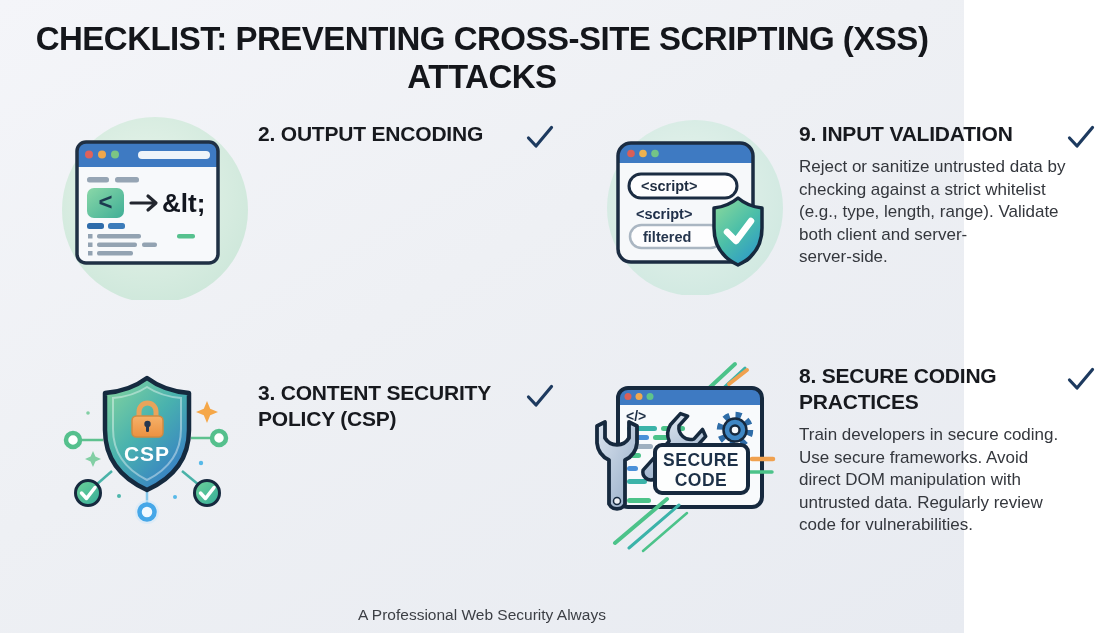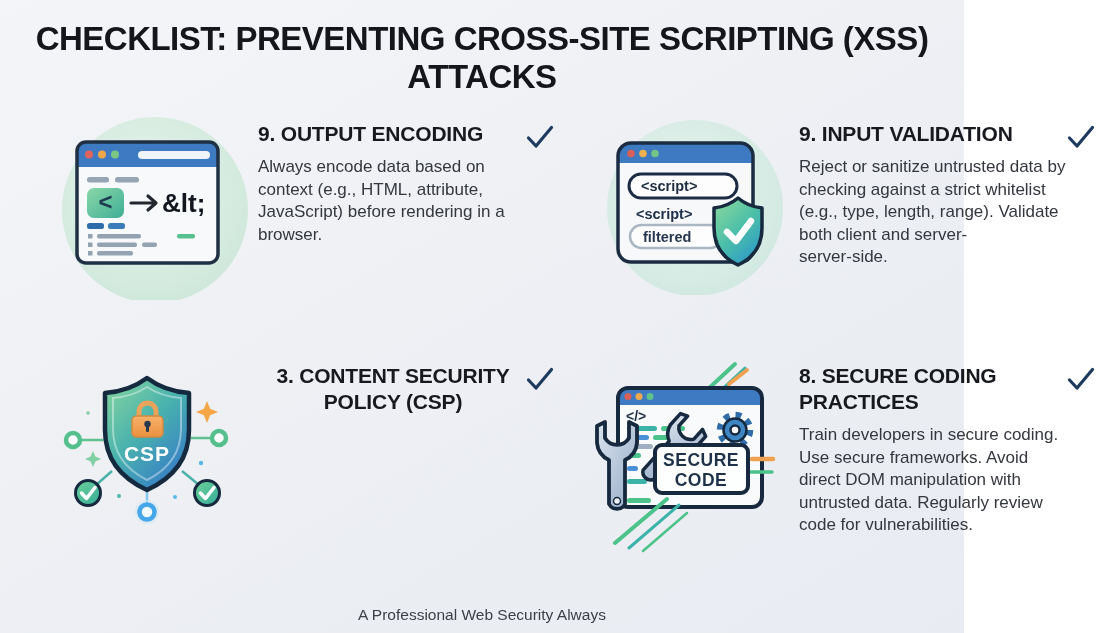--- a/index.html
+++ b/index.html
@@ -20,21 +20,21 @@
     color: #14161b;
   }
   .icon-slot { position: absolute; }
   #icon1 { left: 55px;  top: 110px; width: 200px; height: 190px; }
   #icon2 { left: 600px; top: 115px; width: 190px; height: 180px; }
   #icon3 { left: 55px;  top: 360px; width: 200px; height: 200px; }
   #icon4 { left: 595px; top: 360px; width: 200px; height: 200px; }
   .textblock { position: absolute; width: 314px; }
   #text1 { left: 258px; top: 121px; }
   #text2 { left: 799px; top: 121px; }
-  #text3 { left: 258px; top: 363px; text-align: center; }
+  #text3 { left: 258px; top: 380px; }
   #text4 { left: 799px; top: 363px; }
   .heading-row { position: relative; padding-right: 44px; }
   .heading {
     font-size: 21px; font-weight: 700; line-height: 26px;
     color: #17191e; white-space: pre-line; letter-spacing: -0.2px;
   }
   .check {
     position: absolute; right: 18px; top: 4px;
     width: 28px; height: 24px;
   }
@@ -95,29 +95,25 @@
         <rect x="42" y="132.5" width="40" height="4.5" rx="2"></rect>
         <rect x="87" y="132.5" width="15" height="4.5" rx="2"></rect>
         <rect x="33" y="141" width="4.5" height="4.5"></rect>
         <rect x="42" y="141" width="36" height="4.5" rx="2"></rect>
       </g>
     </g>
   </svg>
 
   <div id="text1" class="textblock">
     <div class="heading-row">
-      <h2 class="heading">9. OUTPUT ENCODING</h2>
-      <svg class="check" viewBox="0 0 28 24">
-        <path d="M2.5 13 L10 21 L25.5 2.5" fill="none" stroke="#1d3a5f" stroke-width="3.2" stroke-linecap="round" stroke-linejoin="round"></path>
-      </svg>
-    </div>
-    <p class="body">Always encode data based on
-context (e.g., HTML, attribute,
-JavaScript) before rendering in a
-browser.</p>
+      <h2 class="heading">2. OUTPUT ENCODING</h2>
+      <svg class="check" viewBox="0 0 28 24">
+        <path d="M2.5 13 L10 21 L25.5 2.5" fill="none" stroke="#1d3a5f" stroke-width="3.2" stroke-linecap="round" stroke-linejoin="round"></path>
+      </svg>
+    </div>
   </div>
 
   <svg id="icon2" class="icon-slot" viewBox="0 0 190 180" aria-hidden="true">
     <defs>
       <radialGradient id="gMint2" cx="45%" cy="42%" r="65%">
         <stop offset="0%" stop-color="#e9f4ee"></stop>
           <stop offset="100%" stop-color="#cfe8e0"></stop>
       </radialGradient>
       <linearGradient id="gShieldSm" x1="0" y1="0" x2="0.7" y2="1">
         <stop offset="0%" stop-color="#8fdb9b"></stop>

